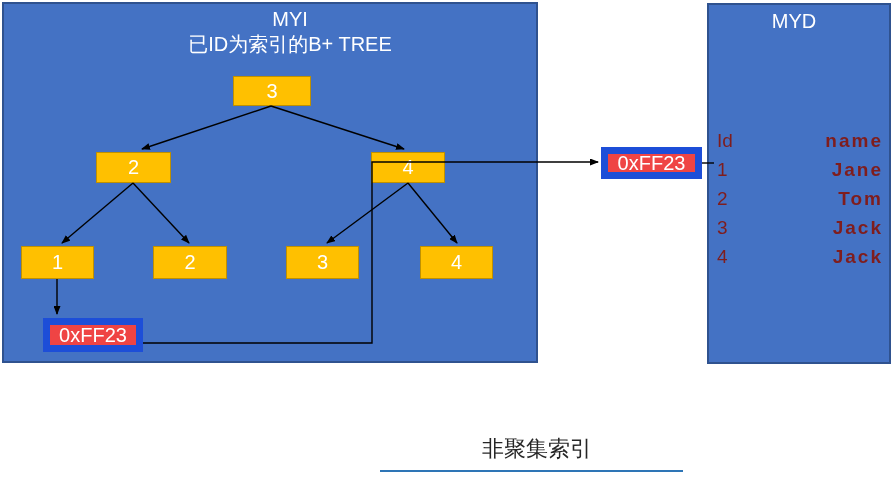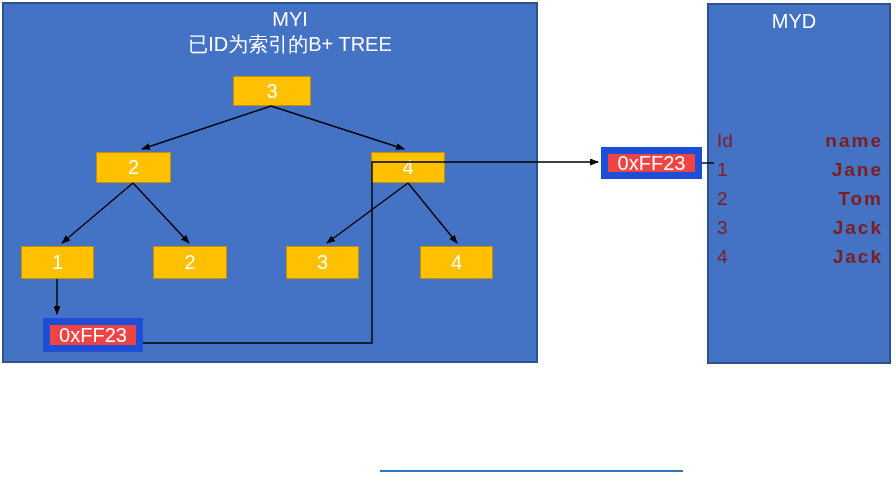--- a/index.html
+++ b/index.html
@@ -92,20 +92,21 @@
     <div class="myd-row">
       <span class="cell-id">3</span>
       <span class="cell-name">Jack</span>
     </div>
     <div class="myd-row">
       <span class="cell-id">4</span>
       <span class="cell-name">Jack</span>
     </div>
   </div>
 
+  <div class="caption">非聚集索引</div>
   <div class="caption-rule"></div>
 
   <svg class="connectors" width="896" height="482" viewBox="0 0 896 482">
     <defs>
       <marker id="arrow" markerWidth="9" markerHeight="7" refX="8" refY="3.5" orient="auto" markerUnits="userSpaceOnUse">
         <path d="M0,0 L9,3.5 L0,7 Z" fill="#000000"></path>
       </marker>
     </defs>
     <line x1="271" y1="106" x2="142" y2="149" stroke="#000" stroke-width="1.4" marker-end="url(#arrow)"></line>
     <line x1="271" y1="106" x2="404" y2="149" stroke="#000" stroke-width="1.4" marker-end="url(#arrow)"></line>

